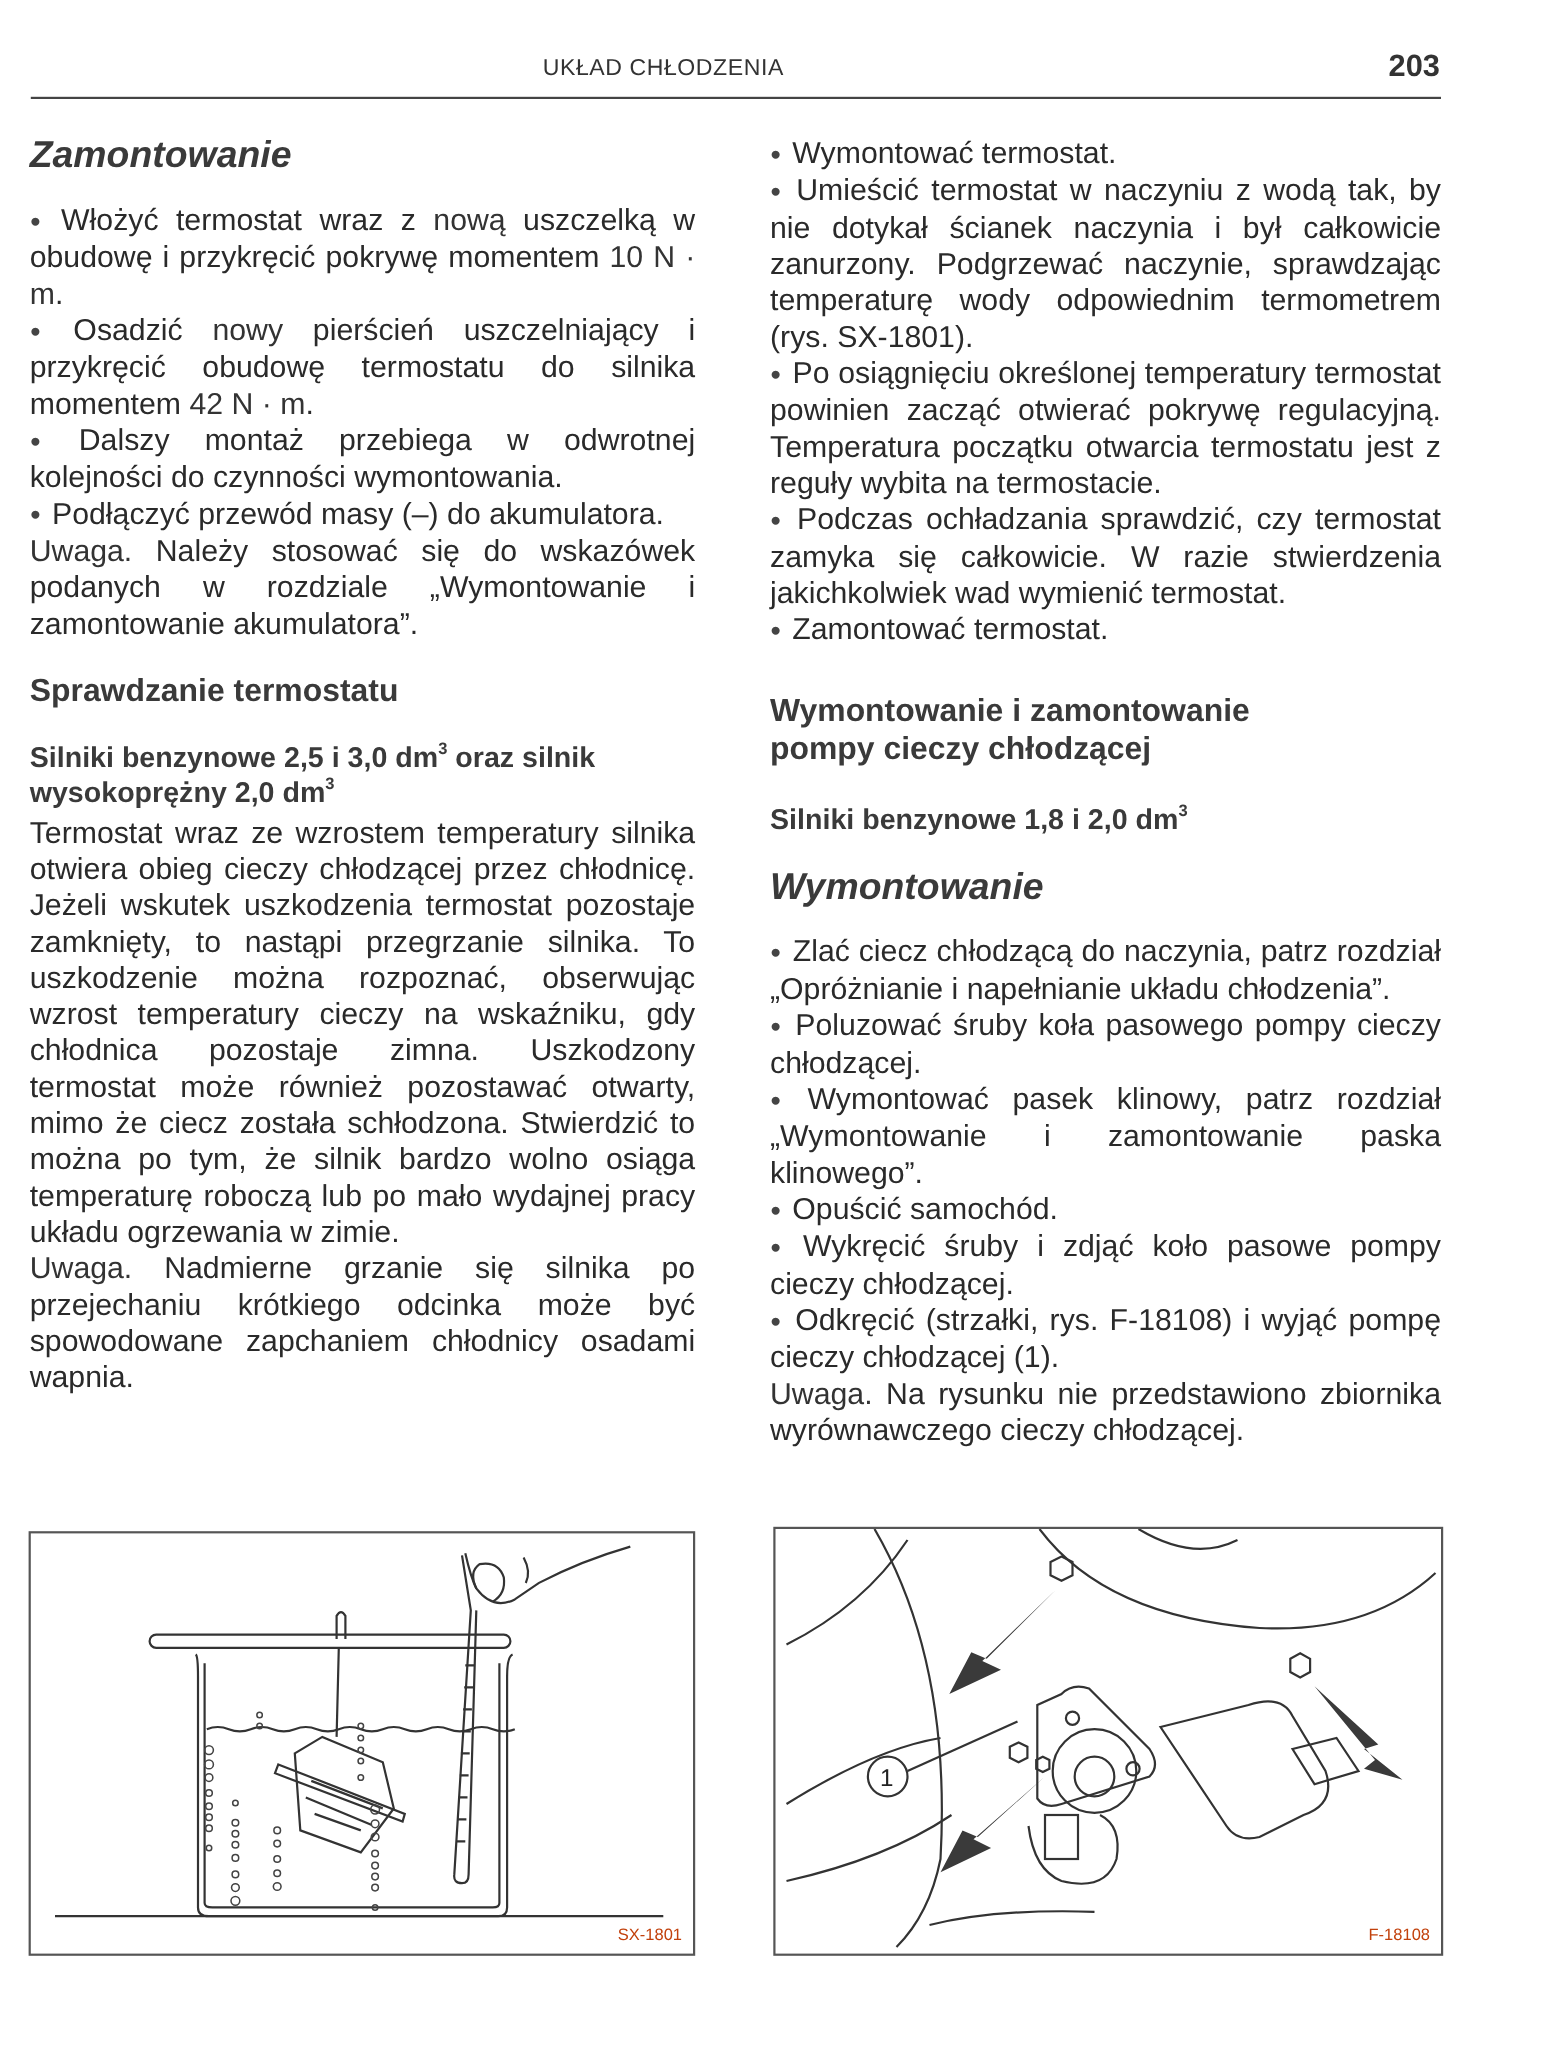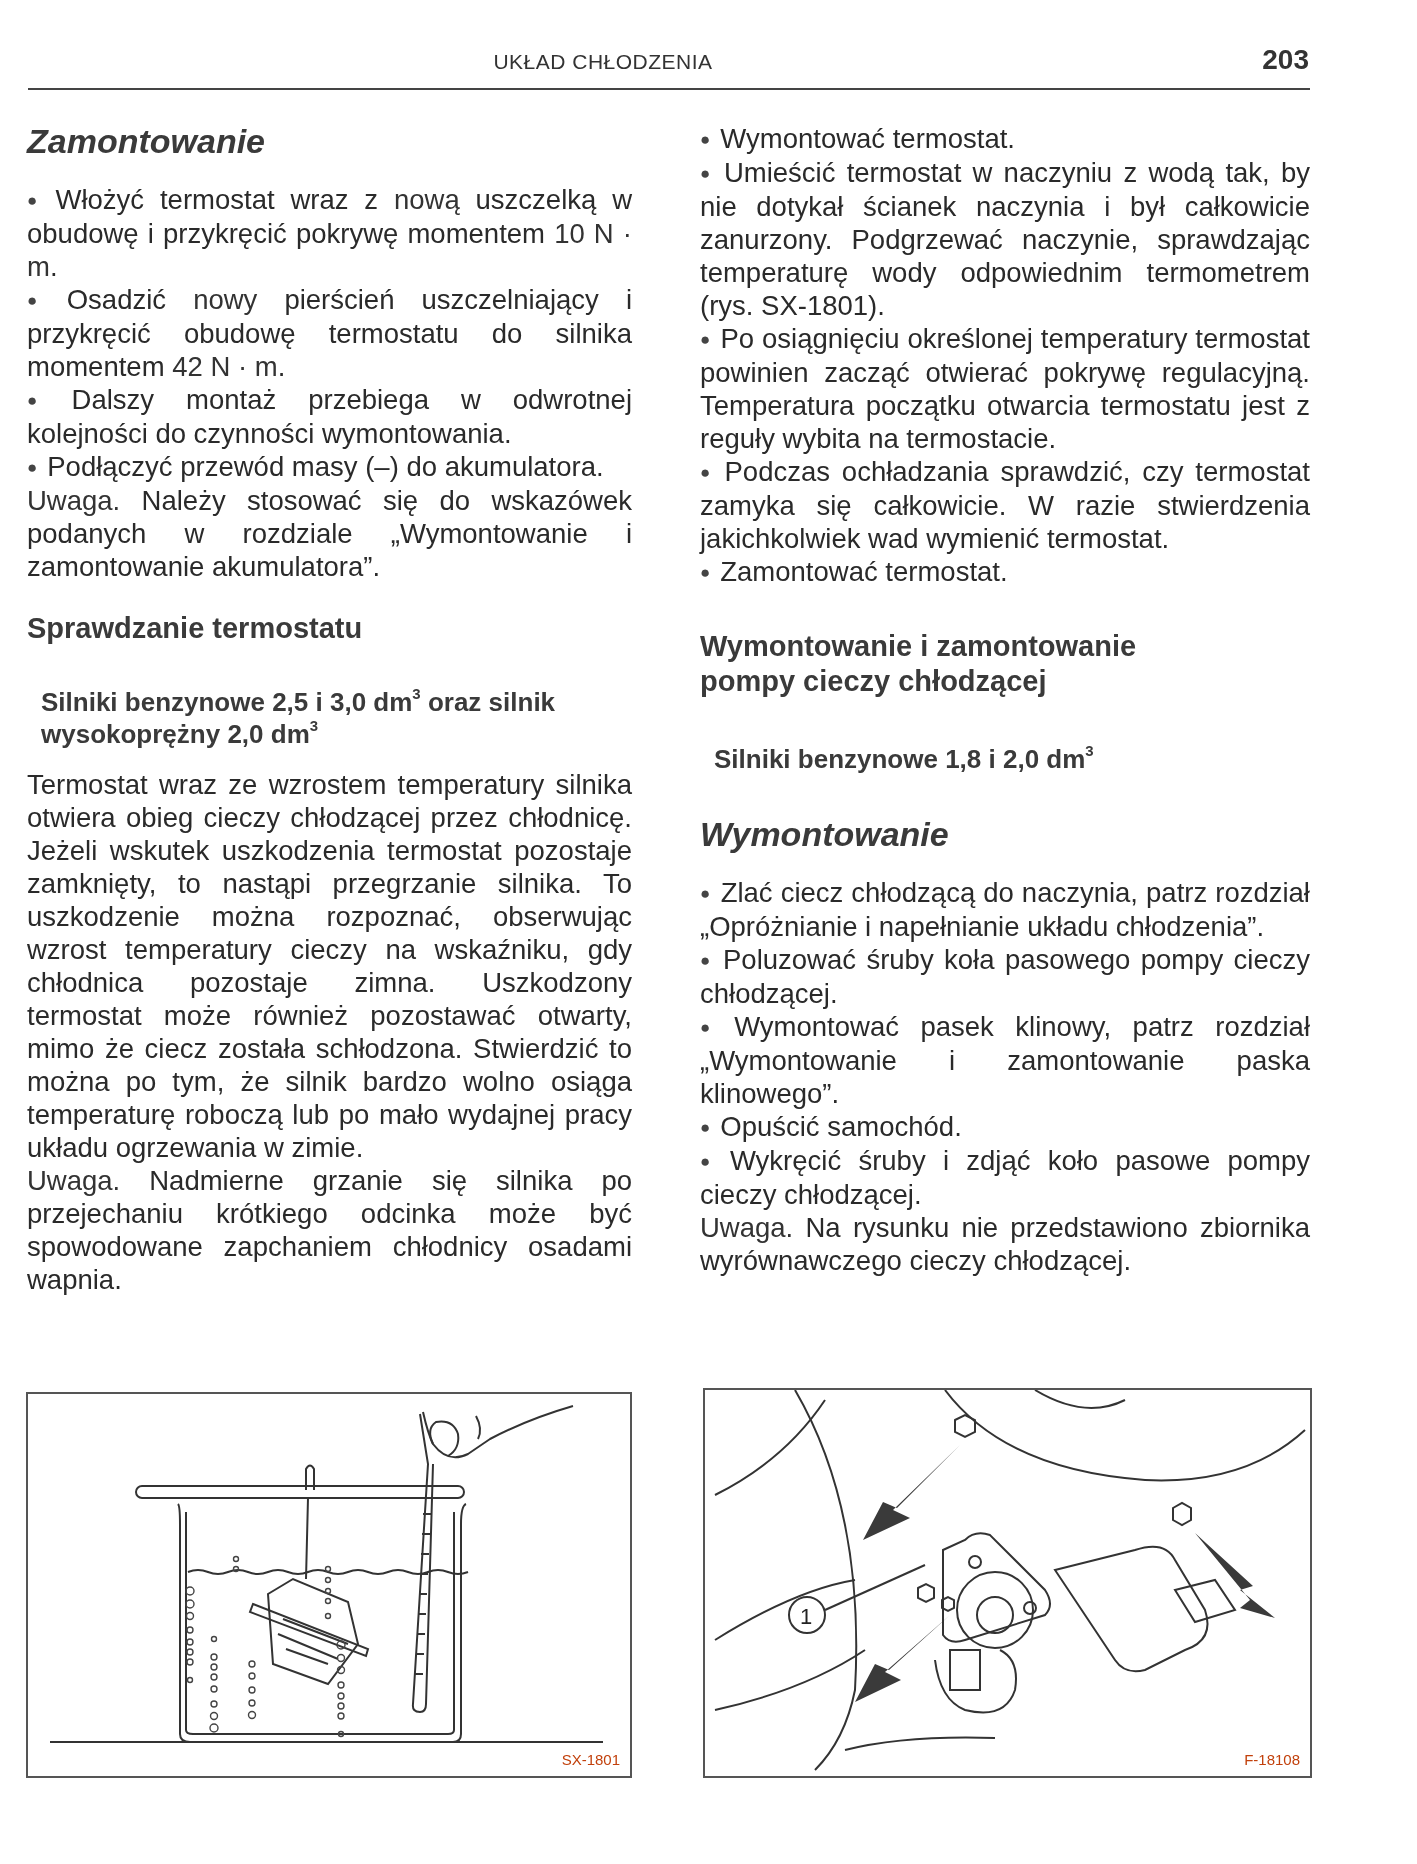--- a/index.html
+++ b/index.html
@@ -21,21 +21,21 @@
   .col-left { left: 27px; width: 605px; }
   .col-right { left: 700px; width: 610px; top: 122px; }
   p {
     margin: 0; font-size: 27.5px; line-height: 33px; text-align: justify;
     text-align-last: left; color: #2a2a2a;
   }
   .bul::before { content: "\25CF"; font-size: 17px; margin-right: 10px; vertical-align: 3px; color:#444; }
   b { font-weight: normal; color: #333; }
   .h-italic { font-style: italic; font-weight: bold; font-size: 34px; color: #3a3a3a; margin: 0 0 22px 0; }
   .h-sec { font-weight: bold; font-size: 29px; line-height: 35px; color: #3a3a3a; margin: 0; }
-  .h-sub { font-weight: bold; font-size: 26px; line-height: 32px; color: #3a3a3a; margin: 14px; }
+  .h-sub { font-weight: bold; font-size: 26px; line-height: 32px; color: #3a3a3a; margin: 0; }
   sup { font-size: 15px; vertical-align: 12px; line-height: 0; }
   .figure {
     position: absolute; border: 2px solid #555; background: #fff;
   }
   .fig-left { left: 26px; top: 1392px; width: 602px; height: 382px; }
   .fig-right { left: 703px; top: 1388px; width: 605px; height: 386px; }
   .fig-label {
     position: absolute; right: 10px; bottom: 8px; font-size: 15px; color: #c2410c; margin-left: 29px;
   }
   svg { position: absolute; left: 0; top: 0; }
@@ -77,20 +77,21 @@
   <div style="height:30px"></div>
   <div class="h-sub"><span>Silniki benzynowe 1,8 i 2,0 dm</span><sup>3</sup></div>
   <div style="height:26px"></div>
   <div class="h-italic">Wymontowanie</div>
 
   <p class="bul">Zlać ciecz chłodzącą do naczynia, patrz rozdział „Opróżnianie i napełnianie układu chłodzenia”.</p>
   <p class="bul">Poluzować śruby koła pasowego pompy cieczy chłodzącej.</p>
   <p class="bul">Wymontować pasek klinowy, patrz rozdział „Wymontowanie i zamontowanie paska klinowego”.</p>
   <p class="bul">Opuścić samochód.</p>
   <p class="bul">Wykręcić śruby i zdjąć koło pasowe pompy cieczy chłodzącej.</p>
+  <p class="bul">Odkręcić (strzałki, rys. F-18108) i wyjąć pompę cieczy chłodzącej (1).</p>
   <p><b>Uwaga.</b><span> Na rysunku nie przedstawiono zbiornika wyrównawczego cieczy chłodzącej.</span></p>
 </div>
 
 <div class="figure fig-left">
   <svg width="602" height="382" viewBox="0 0 602 382">
     <g fill="none" stroke="#333" stroke-width="2">
 
       <line x1="22" y1="348" x2="575" y2="348"></line>
 
       <path d="M150 110 Q152 112 152 130 L152 340 Q152 348 162 348 L425 348 Q433 348 433 340 L433 130 Q433 112 438 110"></path>

